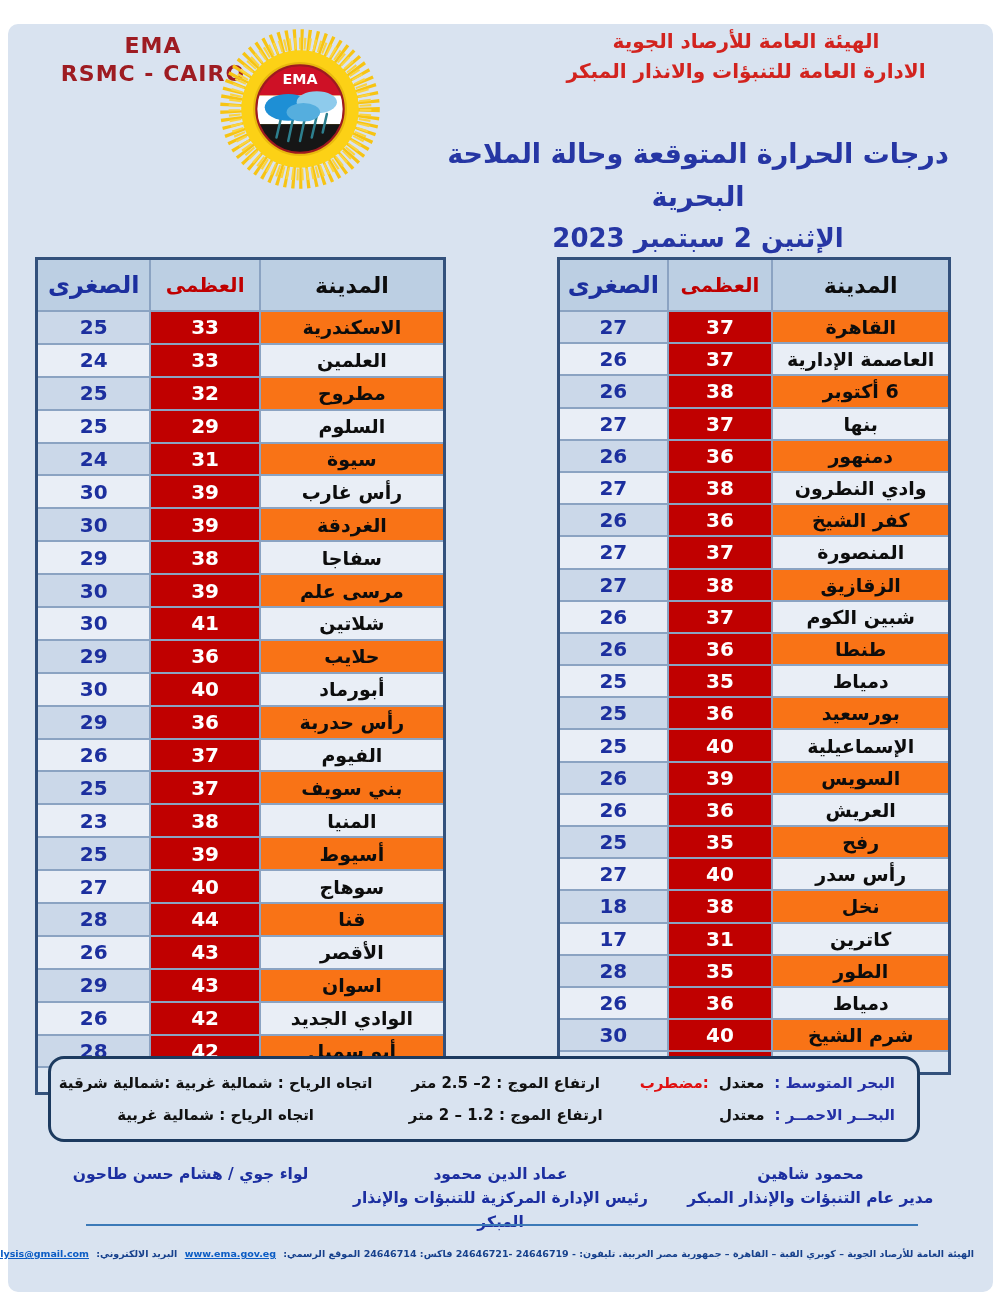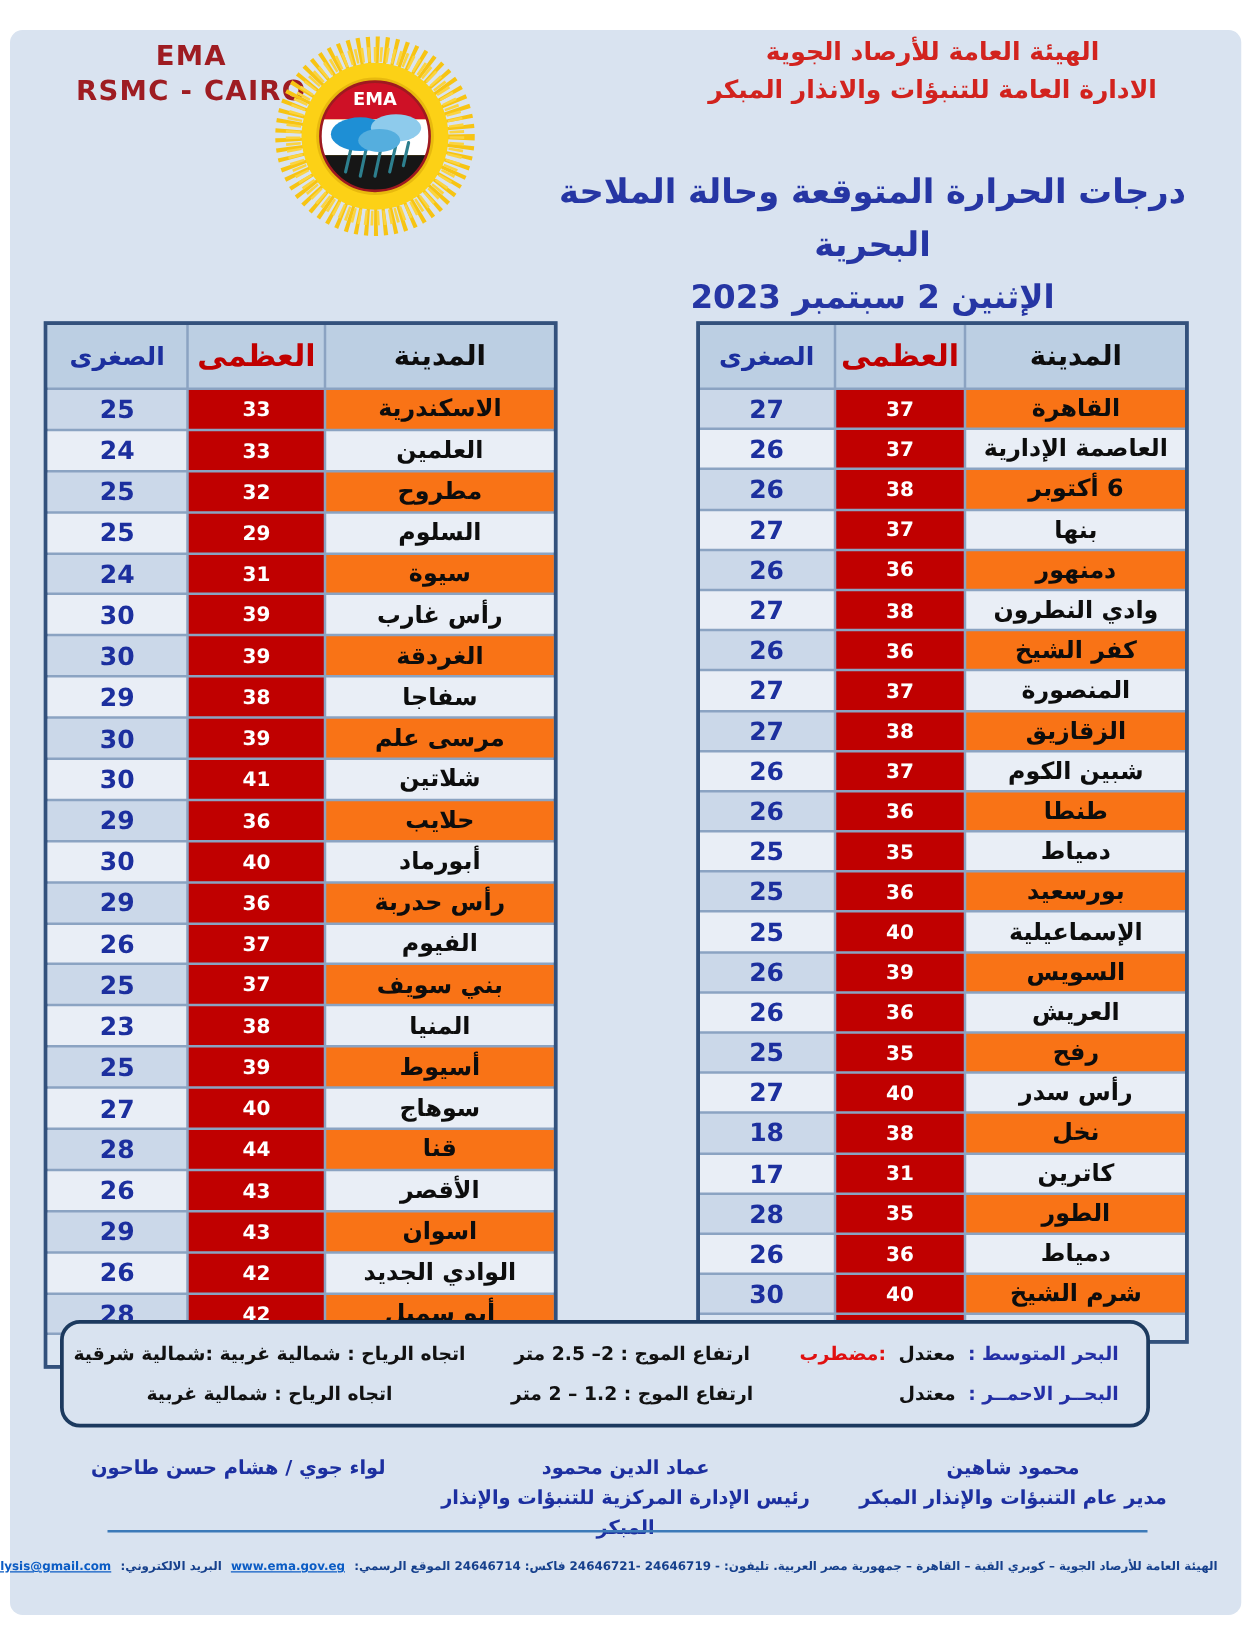--- a/index.html
+++ b/index.html
@@ -34,24 +34,24 @@
   }
   .table-left{left:27px;top:233px;width:405px;}
   .table-right{left:549px;top:233px;width:388px;}
   .t-head,.t-row{display:grid;grid-template-columns:45% 26.5% 1fr;gap:2px;}
   .t-head{height:50px;}
   .table-right .t-row{height:30.2px;}
   .table-left .t-row{height:30.9px;}
   .td,.th{display:flex;align-items:center;justify-content:center;font-weight:bold;}
   .th{background:#bccfe3;}
   .th.city{color:#0d0d0d;font-size:22px;}
-  .th.max{color:#c00000;font-size:24px;}
-  .th.min{color:#1c2f9e;font-size:20px;}
+  .th.max{color:#c00000;font-size:20px;}
+  .th.min{color:#1c2f9e;font-size:24px;}
   .t-row .td.city{background:#f97316;color:#0d0d0d;font-size:19px;}
-  .t-row .td.max{background:#c00000;color:#ffffff;font-size:16px;}
+  .t-row .td.max{background:#c00000;color:#ffffff;font-size:20px;}
   .t-row .td.min{background:#cbd8e9;color:#1c2f9e;font-size:20px;}
   .t-body{display:contents;}
   .t-body .t-row:nth-of-type(even) .td.city,
   .t-body .t-row:nth-of-type(even) .td.min{background:#e9eef6;}
   .t-row.stub .td.city,.t-row.stub .td.min{background:#dce6f2;}
   .t-row.stub .td.max{background:#c00000;}
   .table-right .t-row.stub{height:20px;}
   .table-left .t-row.stub{height:24px;}
   
   .marine{

